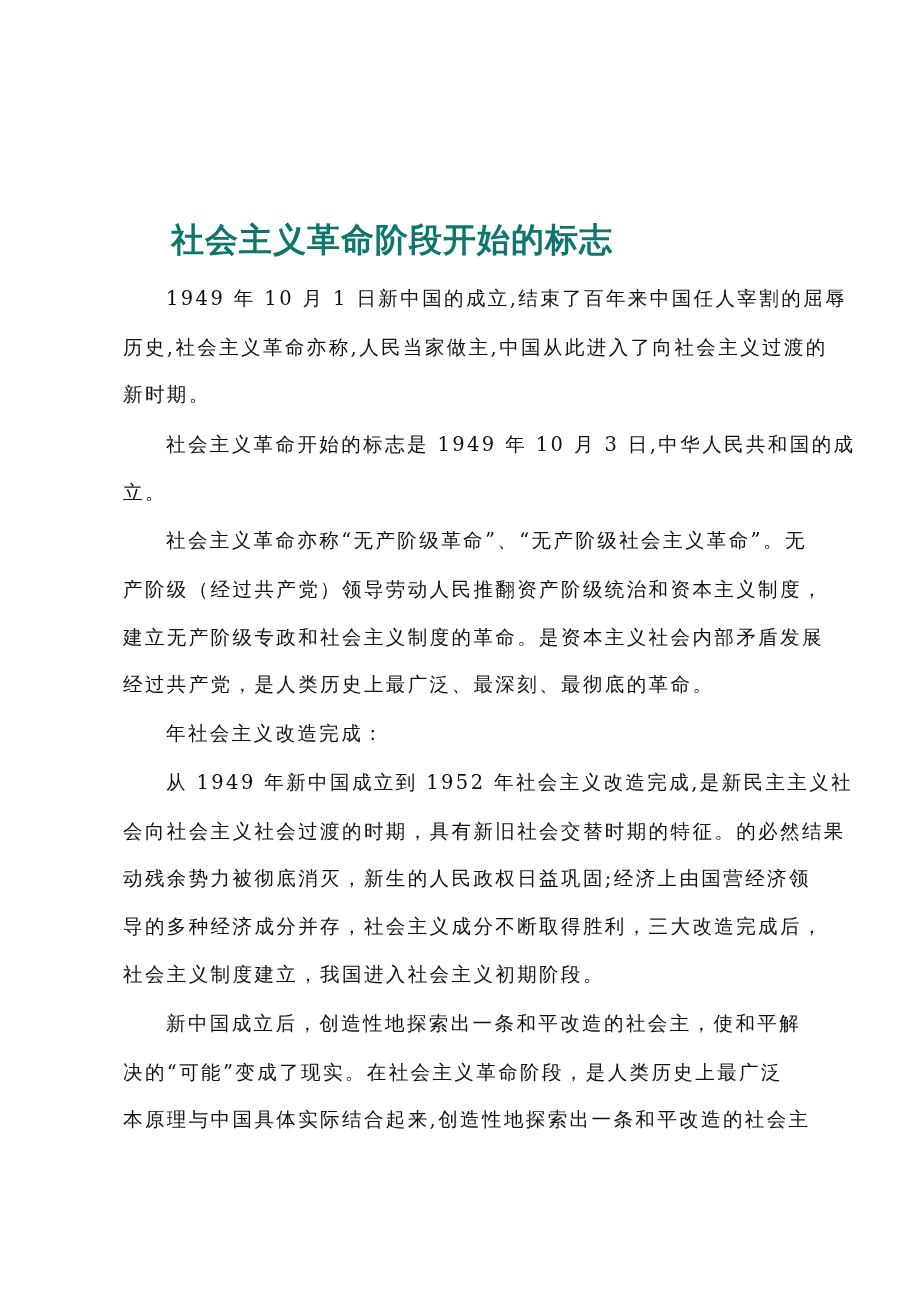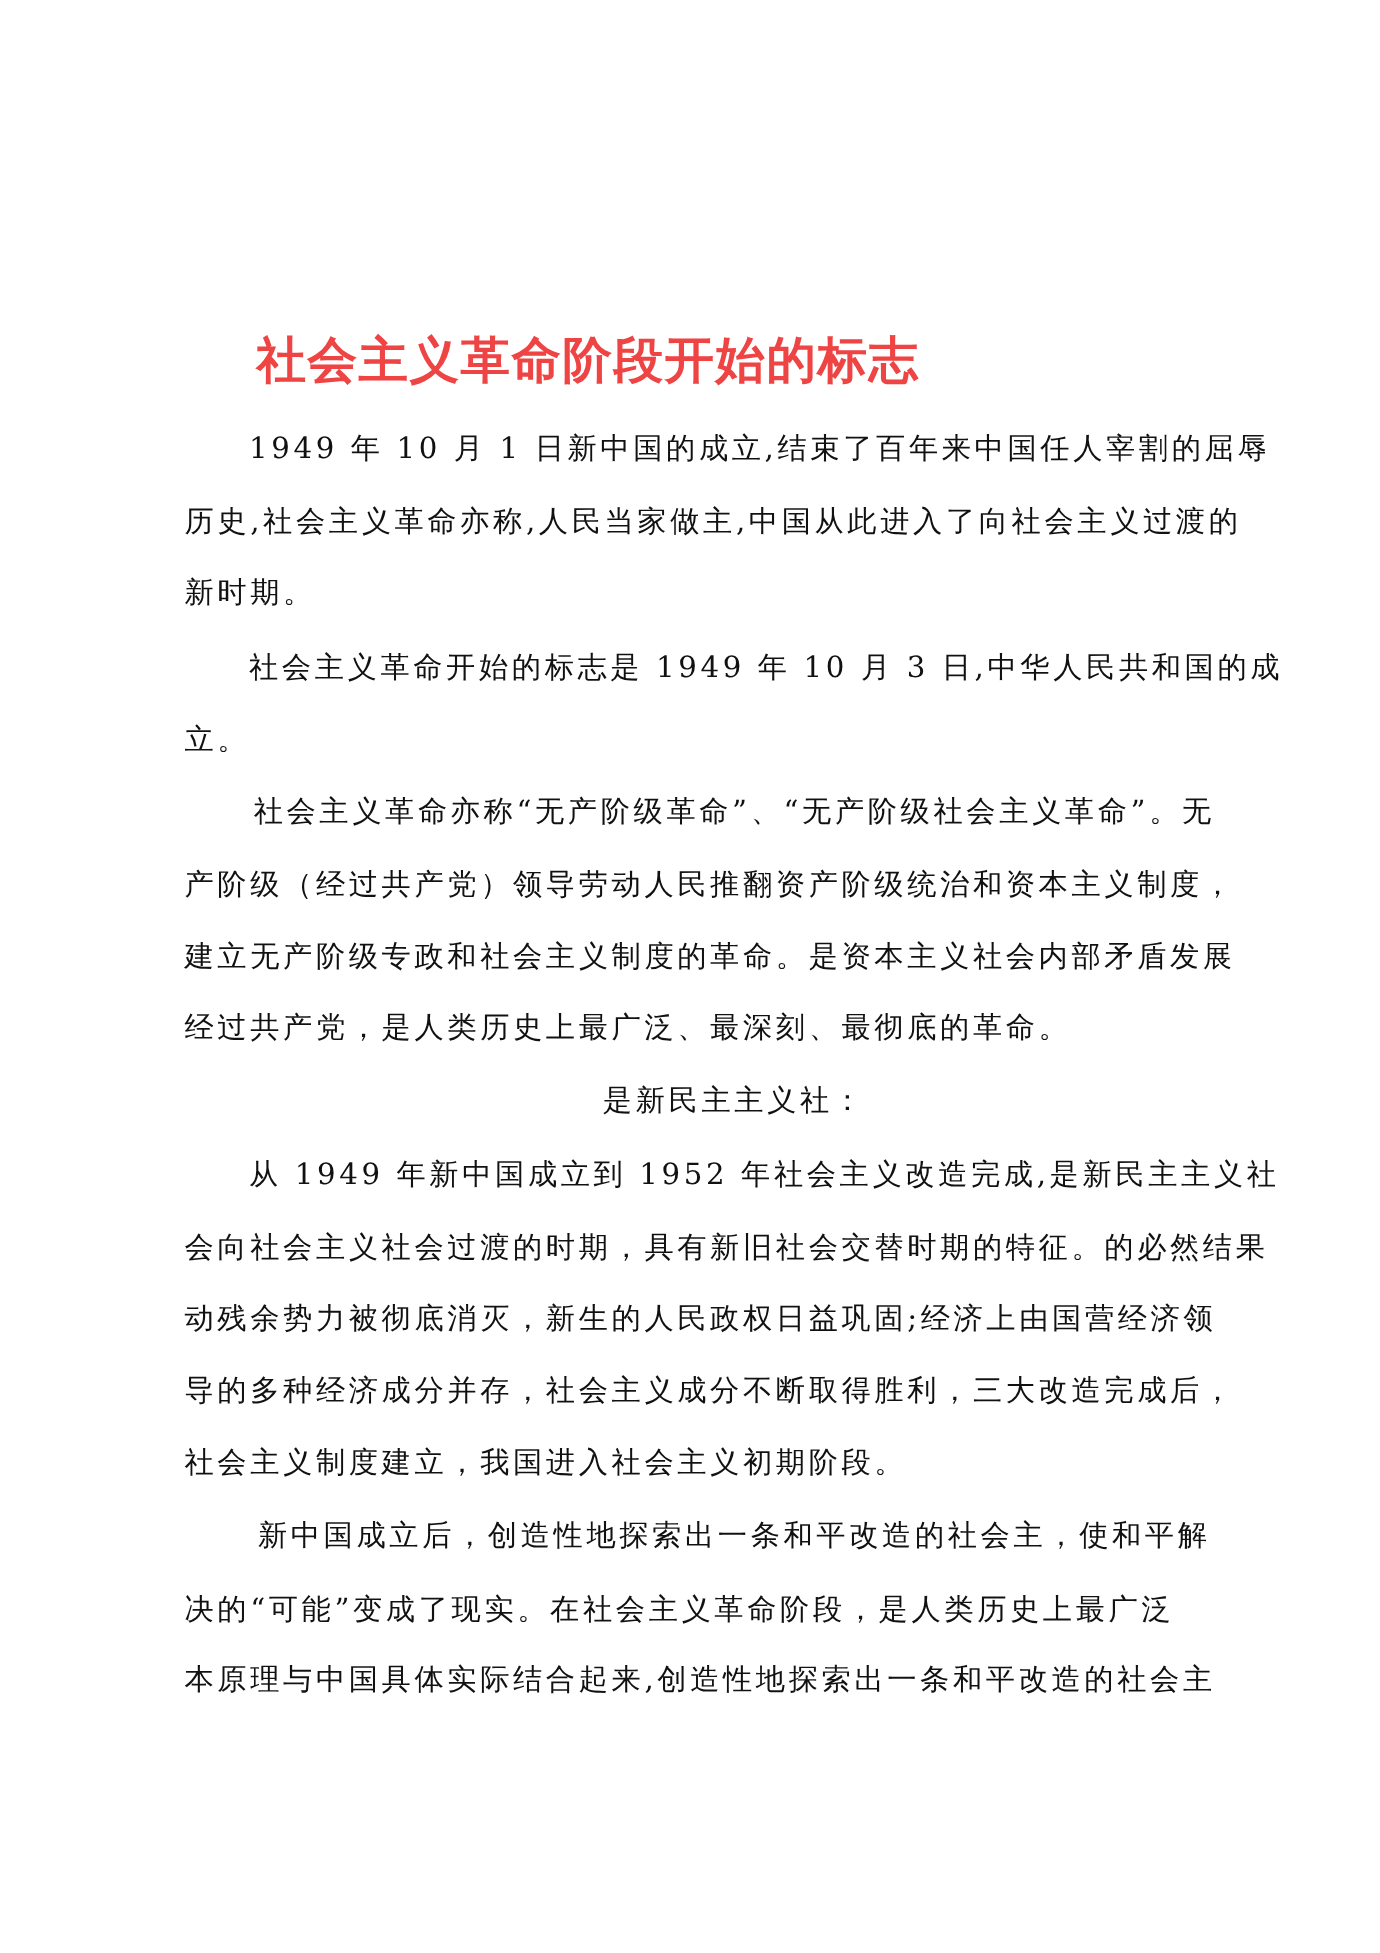--- a/index.html
+++ b/index.html
@@ -1,23 +1,23 @@
 <!DOCTYPE html>
 <html><head>
 <meta charset="utf-8">
 <style>
   html, body { margin: 0; padding: 0; background: #ffffff; }
   body { width: 920px; height: 1302px; position: relative; overflow: hidden;
          font-family: "DejaVu Serif", "Liberation Serif", serif; color: #111; }
   .title { position: absolute; left: 0; width: 784px; top: 196px; text-align: center;
-           color: #ef4444; font-family: "DejaVu Sans", "Liberation Sans", sans-serif;
+           color: #0f766e; font-family: "DejaVu Sans", "Liberation Sans", sans-serif;
            font-size: 33px; font-weight: bold; letter-spacing: 1px; line-height: 44px; }
   .line { position: absolute; left: 123px; width: 690px; font-size: 19.5px;
           line-height: 24px; white-space: nowrap; letter-spacing: 2.4px; }
-  .line.indent { left: 166px; width: 647px; text-align: center; }
+  .line.indent { left: 166px; width: 647px; }
 </style>
 </head>
 <body>
 
 <div>
   <h1 class="title">社会主义革命阶段开始的标志</h1>
 
   <div>
     <div class="line indent" style="top:287px">1949 年 10 月 1 日新中国的成立,结束了百年来中国任人宰割的屈辱</div>
     <div class="line" style="top:336px">历史,社会主义革命亦称,人民当家做主,中国从此进入了向社会主义过渡的</div>
@@ -30,21 +30,21 @@
   </div>
 
   <div>
     <div class="line indent" style="top:529px">社会主义革命亦称“无产阶级革命”、“无产阶级社会主义革命”。无</div>
     <div class="line" style="top:578px">产阶级（经过共产党）领导劳动人民推翻资产阶级统治和资本主义制度，</div>
     <div class="line" style="top:626px">建立无产阶级专政和社会主义制度的革命。是资本主义社会内部矛盾发展</div>
     <div class="line" style="top:673px">经过共产党，是人类历史上最广泛、最深刻、最彻底的革命。</div>
   </div>
 
   <div>
-    <div class="line indent" style="top:722px">是新民主主义社：</div>
+    <div class="line indent" style="top:722px">年社会主义改造完成：</div>
   </div>
 
   <div>
     <div class="line indent" style="top:771px">从 1949 年新中国成立到 1952 年社会主义改造完成,是新民主主义社</div>
     <div class="line" style="top:820px">会向社会主义社会过渡的时期，具有新旧社会交替时期的特征。的必然结果</div>
     <div class="line" style="top:867px">动残余势力被彻底消灭，新生的人民政权日益巩固;经济上由国营经济领</div>
     <div class="line" style="top:915px">导的多种经济成分并存，社会主义成分不断取得胜利，三大改造完成后，</div>
     <div class="line" style="top:963px">社会主义制度建立，我国进入社会主义初期阶段。</div>
   </div>
 

